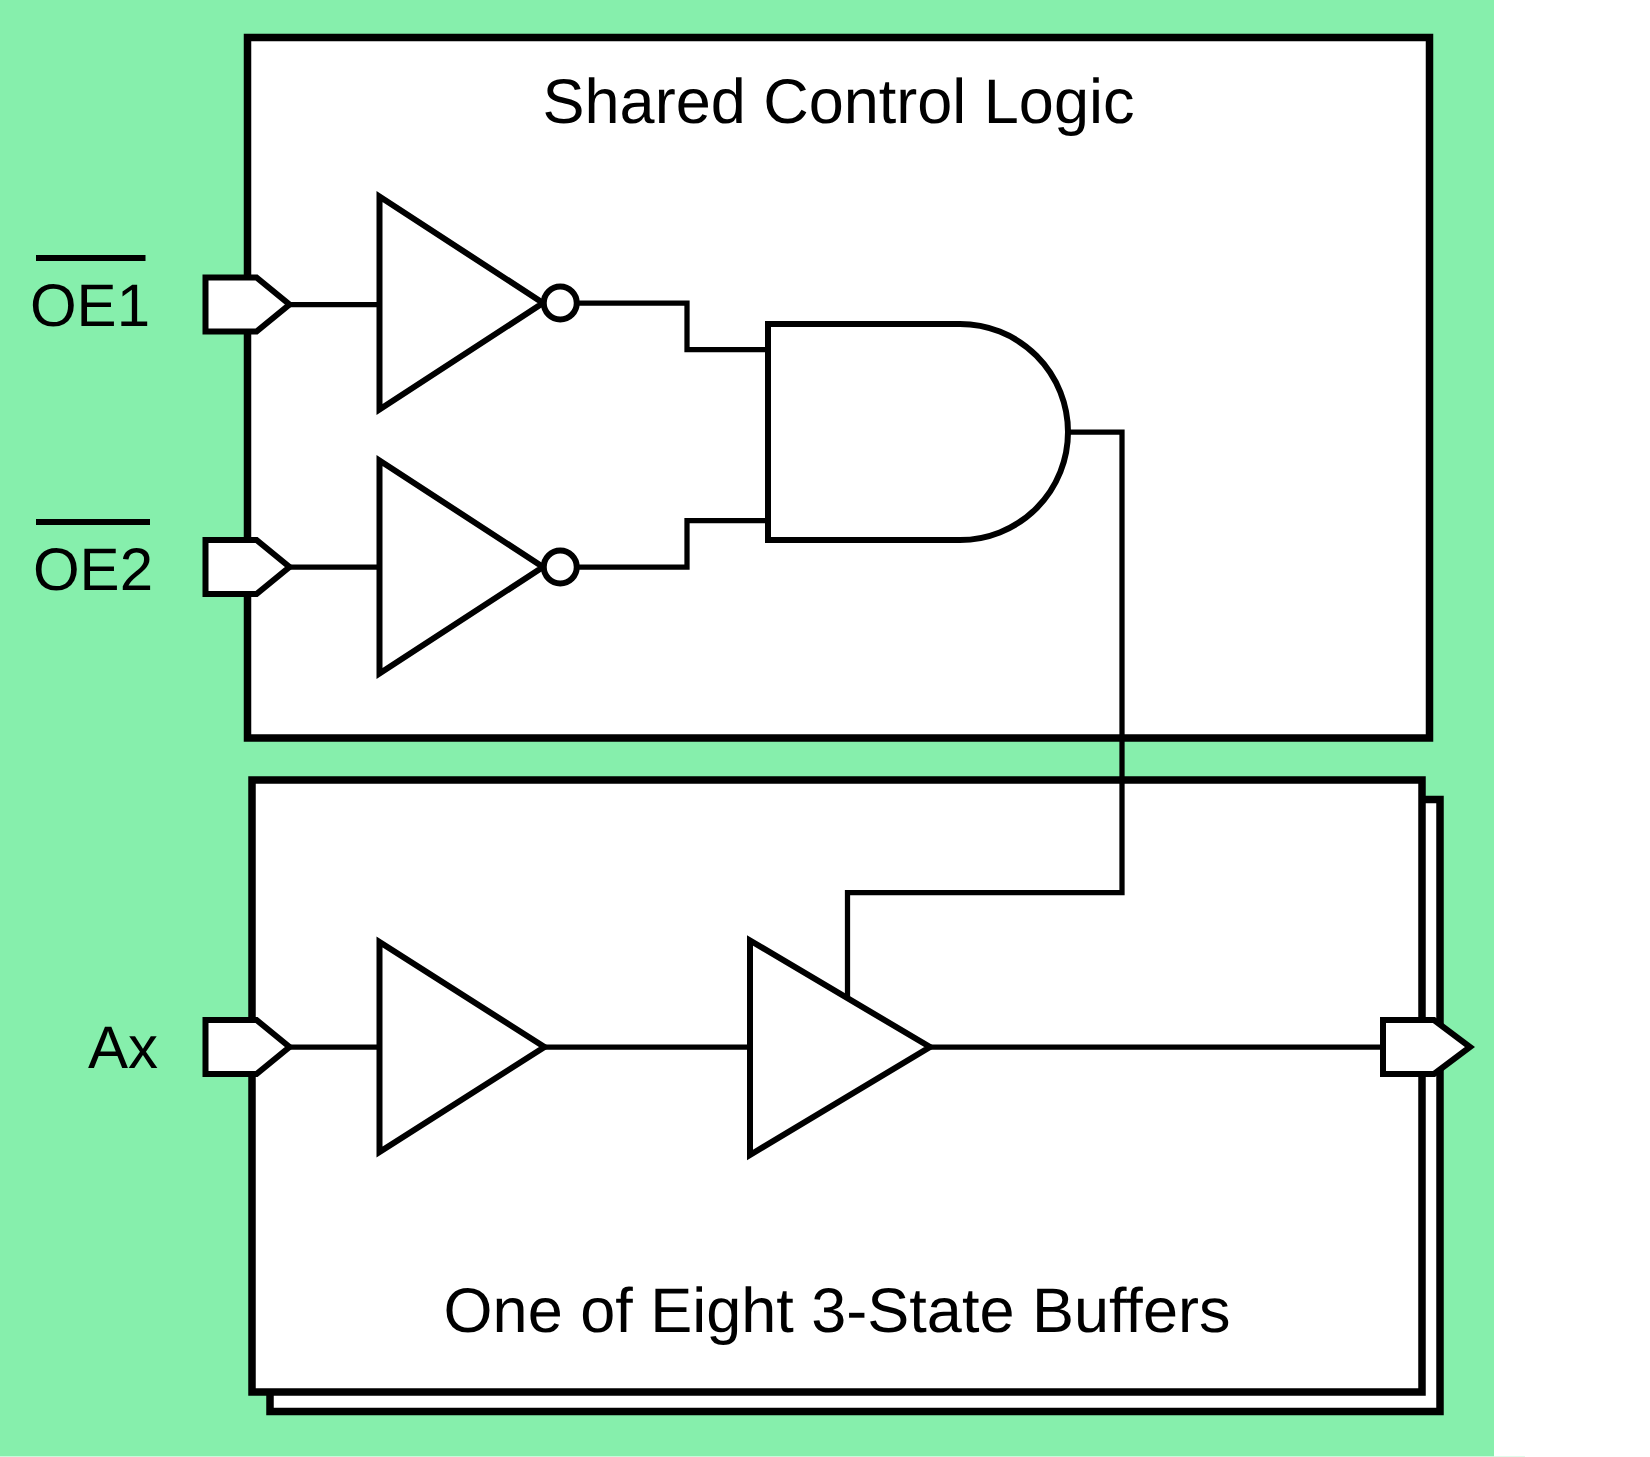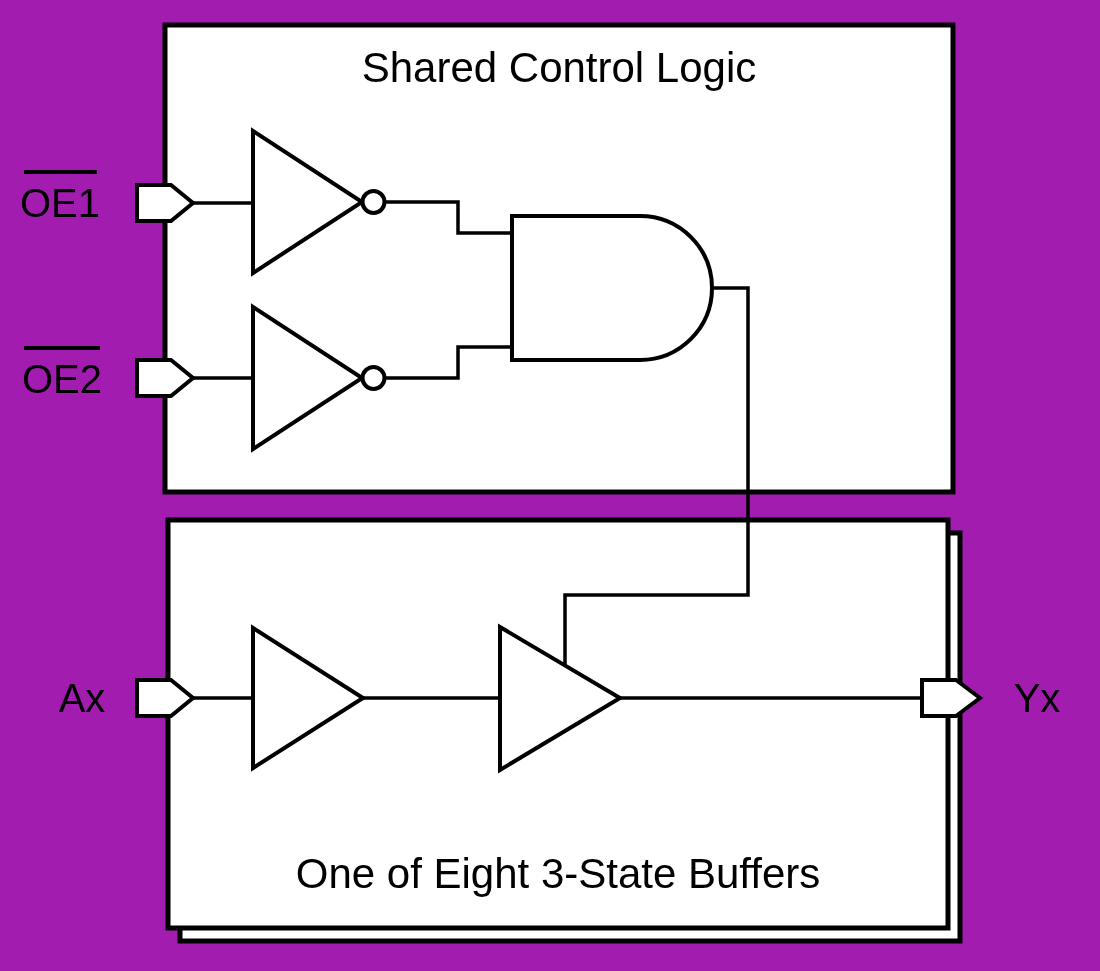--- a/index.html
+++ b/index.html
@@ -2,23 +2,23 @@
 <html><head>
 <meta charset="utf-8">
 <style>
   html, body {
     margin: 0;
     padding: 0;
     background: #ffffff;
   }
   .stage {
     position: relative;
-    width: 1100px;
+    width: 996px;
     height: 971px;
-    background: #a21caf;
+    background: #86efac;
     overflow: hidden;
   }
   svg { display: block; }
   .box   { fill: #ffffff; stroke: #000000; stroke-width: 5; }
   .shape { fill: #ffffff; stroke: #000000; stroke-width: 4; stroke-linejoin: miter; }
   .wire  { fill: none;    stroke: #000000; stroke-width: 3.5; }
   .bar   { stroke: #000000; stroke-width: 4; }
   .lbl   { font-family: "Liberation Sans", sans-serif; font-size: 40px; fill: #000000; }
   .title { font-family: "Liberation Sans", sans-serif; font-size: 42px; fill: #000000; }
 </style>

